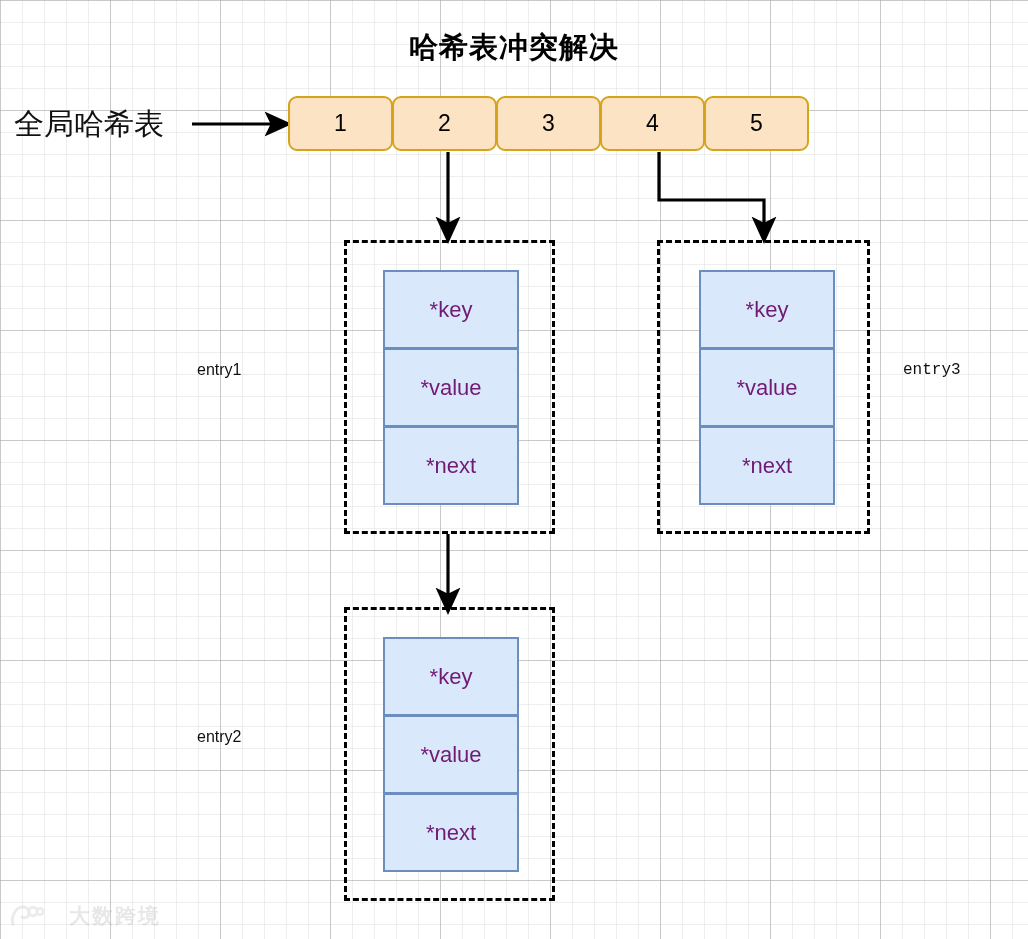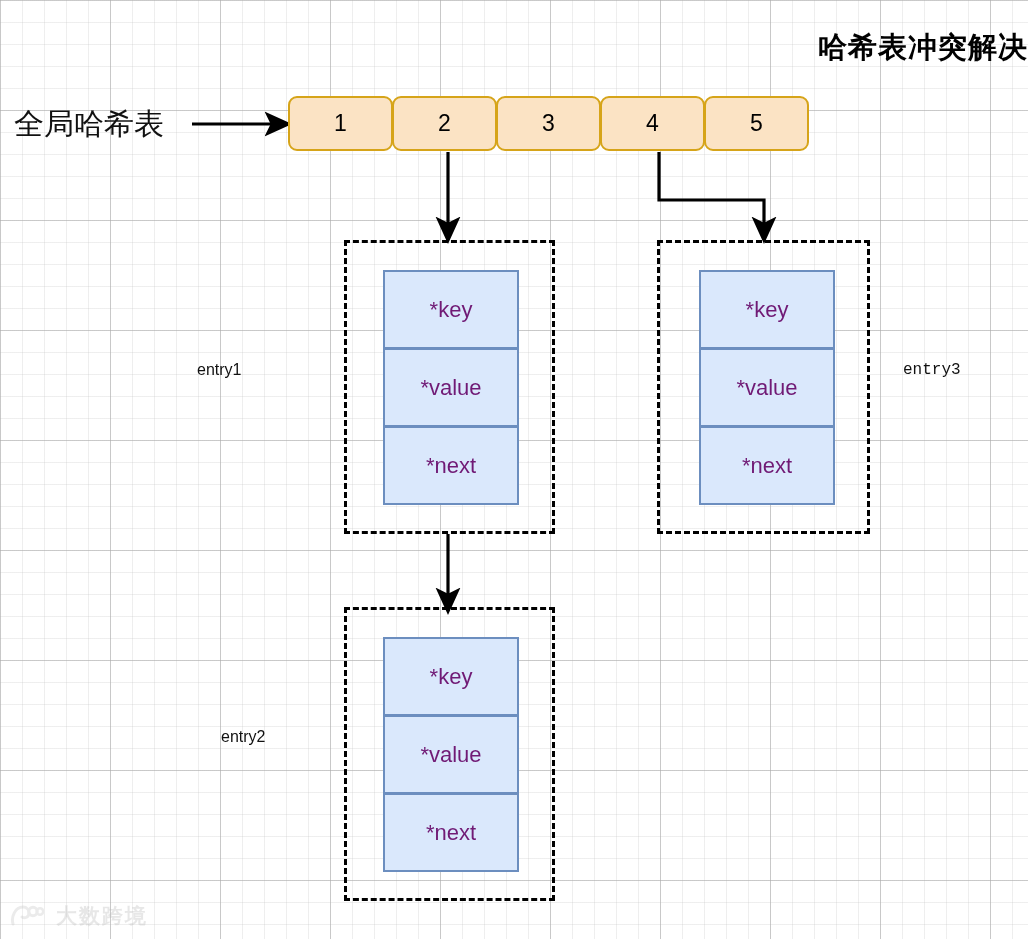--- a/index.html
+++ b/index.html
@@ -27,21 +27,21 @@
     background-position: 0 -8px, -8px 0, 0 -8px, -8px 0;
     font-family: "Liberation Sans", "DejaVu Sans", sans-serif;
   }
 
   
   #title {
     position: absolute;
     left: 0;
     top: 28px;
     width: 1028px;
-    text-align: right;
+    text-align: center;
     font-size: 29px;
     font-weight: bold;
     color: #000000;
     letter-spacing: 1px;
   }
 
   
   #global-label {
     position: absolute;
     left: 14px;
@@ -105,21 +105,21 @@
     left: 10px;
     top: 902px;
     display: flex;
     align-items: center;
     opacity: 0.33;
     pointer-events: none;
   }
   #watermark .wm-text {
     font-size: 21px;
     color: #b9b9b9;
-    margin-left: 12px;
+    margin-left: 25px;
     letter-spacing: 2px;
     font-weight: bold;
   }
 
   svg.overlay {
     position: absolute;
     left: 0;
     top: 0;
     width: 1028px;
     height: 939px;
@@ -159,21 +159,21 @@
     <div class="hash-cell">5</div>
   </div>
 
   <div class="entry-label" style="left:197px; top:361px;">entry1</div>
   <div class="entry-group" style="left:344px; top:240px; width:211px; height:294px;">
     <div class="entry-box" style="left:36px; top:27px;  width:136px; height:79px;">*key</div>
     <div class="entry-box" style="left:36px; top:105px; width:136px; height:79px;">*value</div>
     <div class="entry-box" style="left:36px; top:183px; width:136px; height:79px;">*next</div>
   </div>
 
-  <div class="entry-label" style="left:197px; top:728px;margin-left:24px;">entry2</div>
+  <div class="entry-label" style="left:197px; top:728px;">entry2</div>
   <div class="entry-group" style="left:344px; top:607px; width:211px; height:294px;">
     <div class="entry-box" style="left:36px; top:27px;  width:136px; height:79px;">*key</div>
     <div class="entry-box" style="left:36px; top:105px; width:136px; height:79px;">*value</div>
     <div class="entry-box" style="left:36px; top:183px; width:136px; height:79px;">*next</div>
   </div>
 
   <div class="entry-label" style="left:903px; top:361px;font-family:Liberation Mono, monospace;">entry3</div>
   <div class="entry-group" style="left:657px; top:240px; width:213px; height:294px;">
     <div class="entry-box" style="left:39px; top:27px;  width:136px; height:79px;">*key</div>
     <div class="entry-box" style="left:39px; top:105px; width:136px; height:79px;">*value</div>

